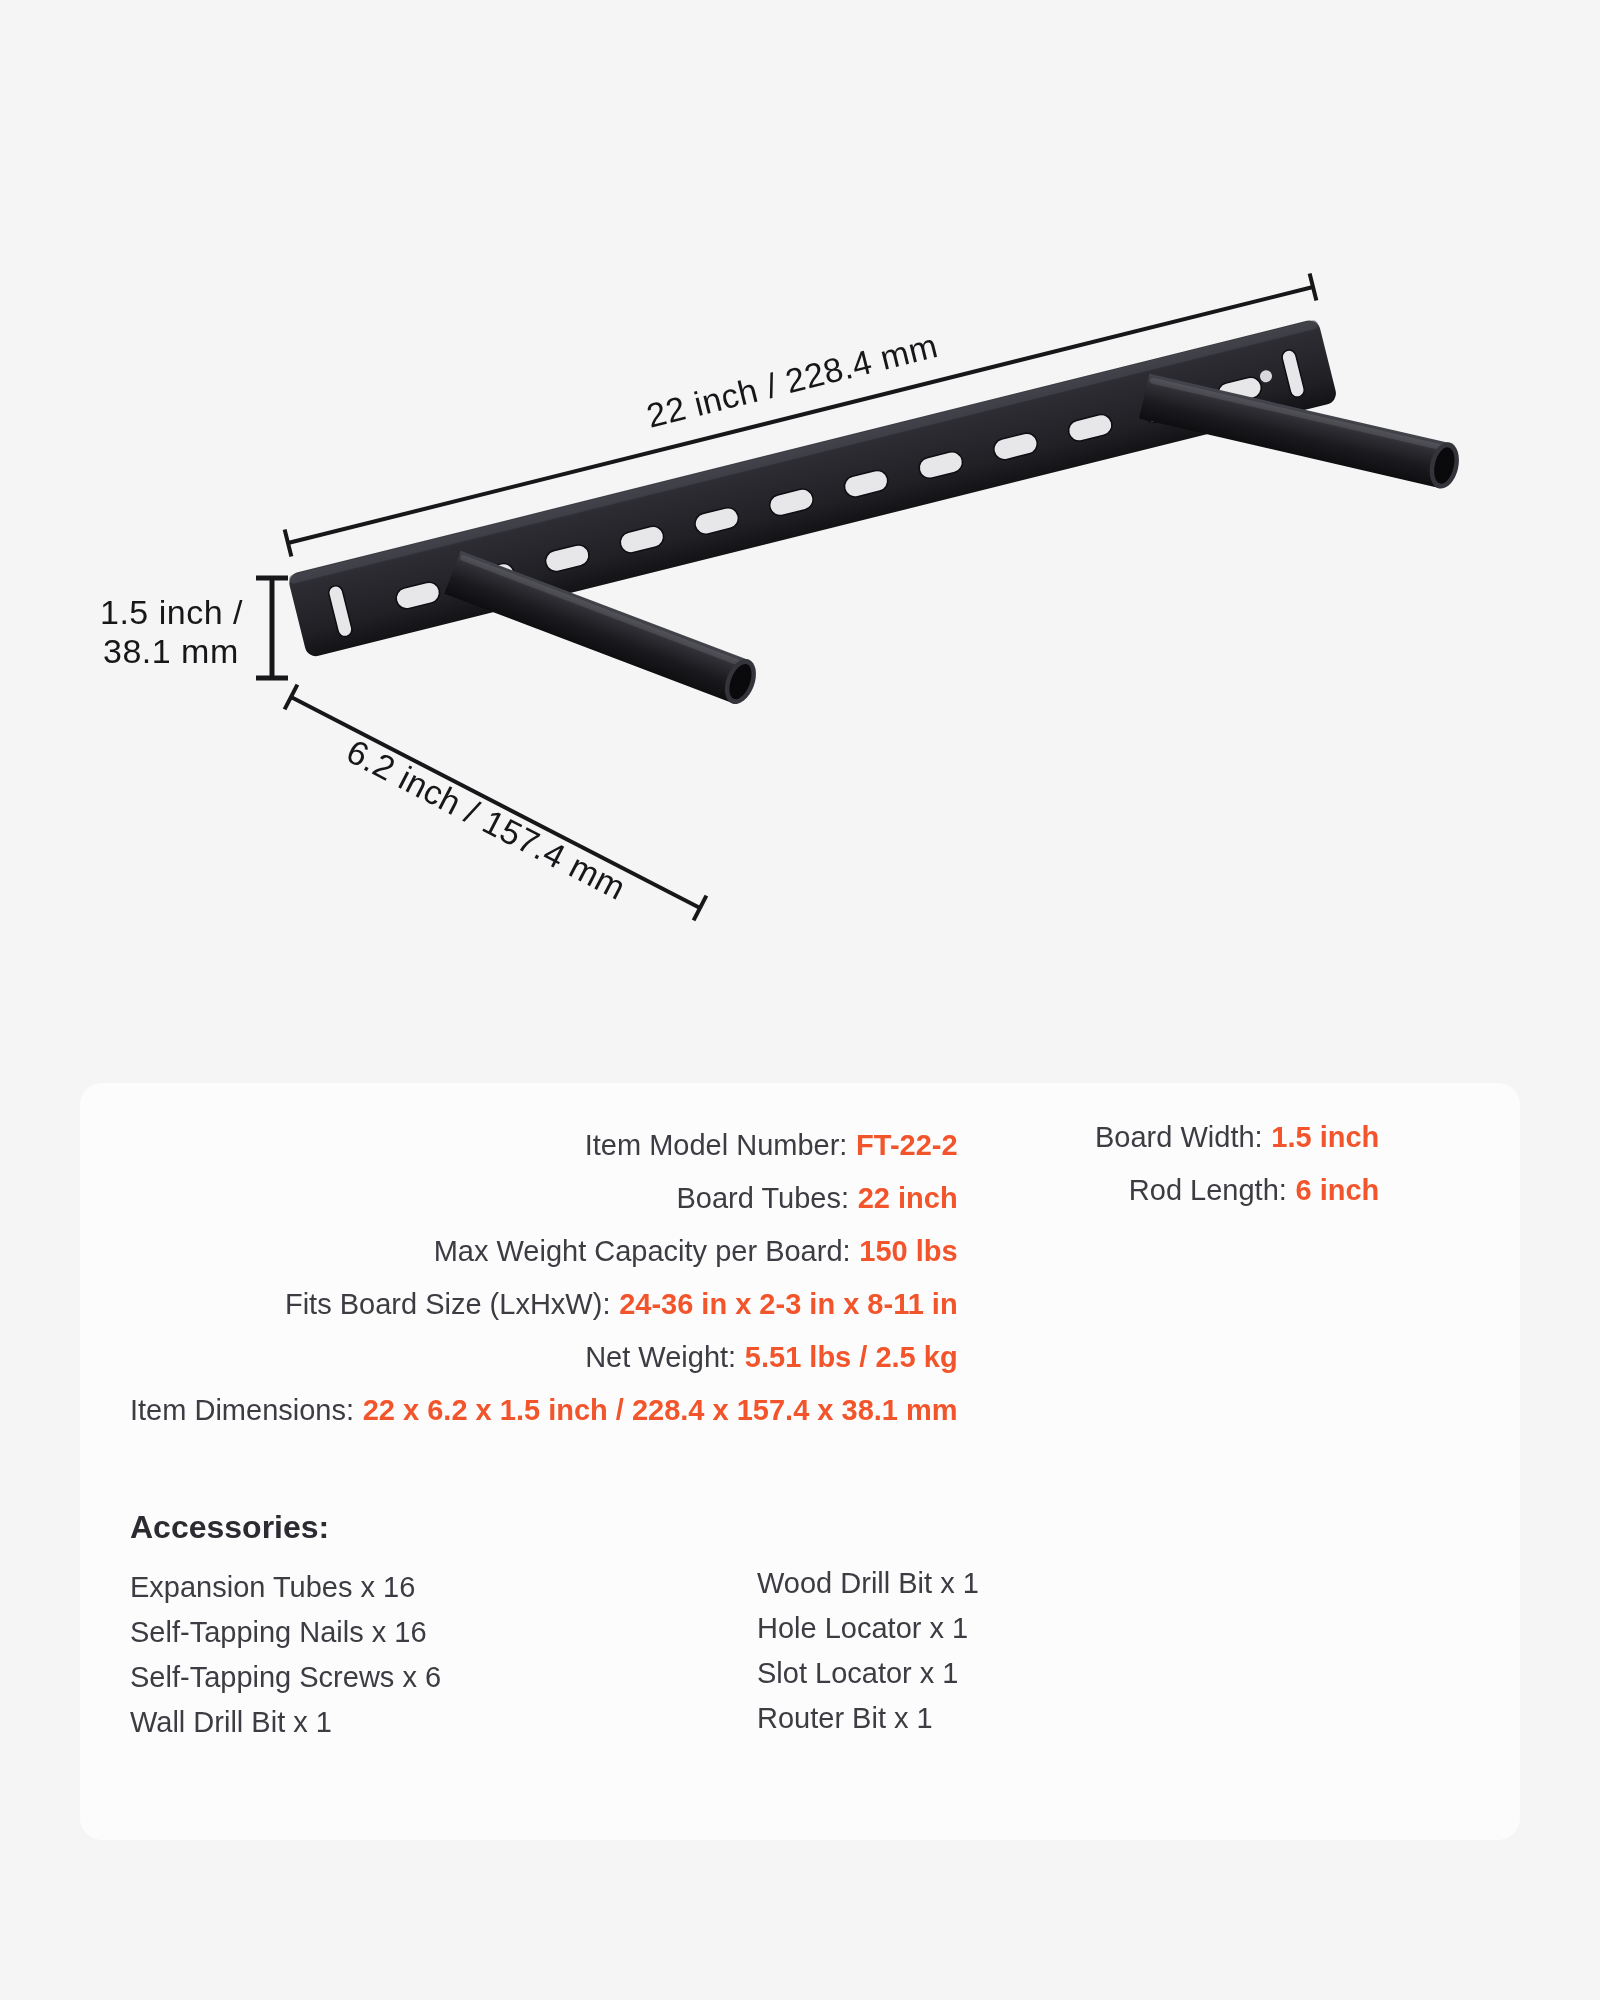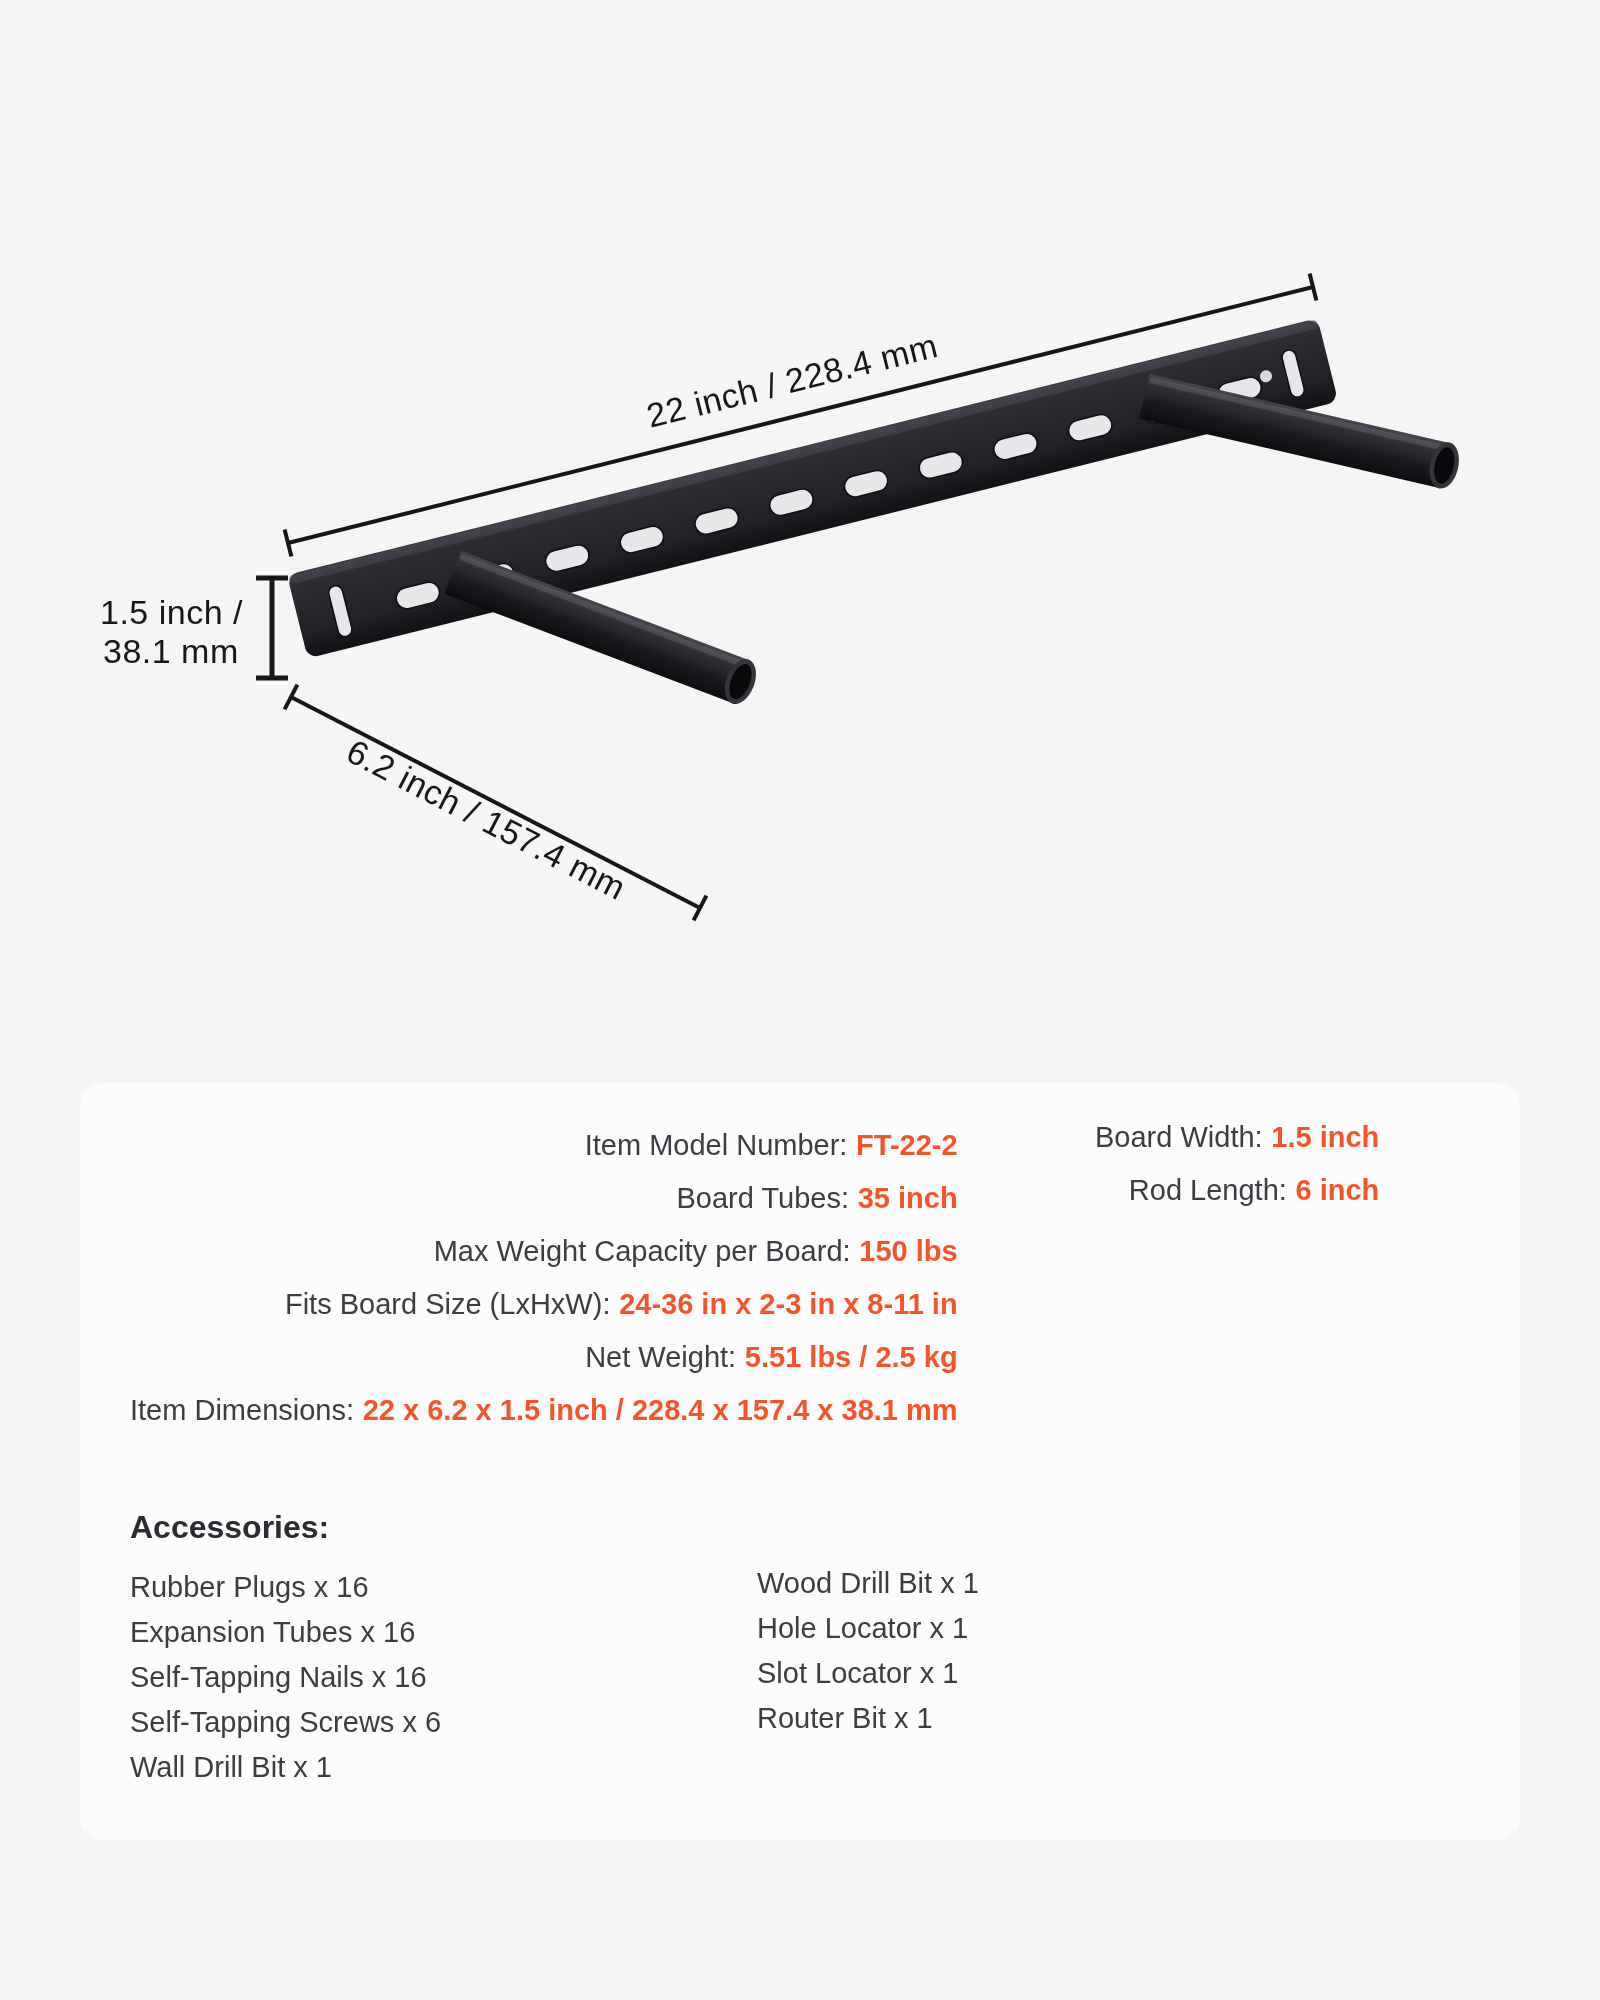--- a/index.html
+++ b/index.html
@@ -142,36 +142,35 @@
       <line x1="284.6" y1="709.4" x2="297.4" y2="684.6"></line>
       <line x1="693.6" y1="920.4" x2="706.4" y2="895.6"></line>
     </g>
     <text class="dim-text" transform="translate(481,830) rotate(27.3)" text-anchor="middle">6.2 inch / 157.4 mm</text>
   </svg>
 
   <div class="panel">
 
     <div class="spec-col spec-left">
       <div><span class="lbl">Item Model Number:</span><span class="val">FT-22-2</span></div>
-      <div><span class="lbl">Board Tubes:</span><span class="val">35 inch</span></div>
+      <div><span class="lbl">Board Tubes:</span><span class="val">22 inch</span></div>
       <div><span class="lbl">Max Weight Capacity per Board:</span><span class="val">150 lbs</span></div>
       <div><span class="lbl">Fits Board Size (LxHxW):</span><span class="val">24-36 in x 2-3 in x 8-11 in</span></div>
       <div><span class="lbl">Net Weight:</span><span class="val">5.51 lbs / 2.5 kg</span></div>
       <div><span class="lbl">Item Dimensions:</span><span class="val">22 x 6.2 x 1.5 inch / 228.4 x 157.4 x 38.1 mm</span></div>
     </div>
 
     <div class="spec-col spec-right">
       <div><span class="lbl">Board Width:</span><span class="val">1.5 inch</span></div>
       <div><span class="lbl">Rod Length:</span><span class="val">6 inch</span></div>
     </div>
 
     <div class="acc-title">Accessories:</div>
 
     <div class="acc-list acc-left">
-      <div>Rubber Plugs x 16</div>
       <div>Expansion Tubes x 16</div>
       <div>Self-Tapping Nails x 16</div>
       <div>Self-Tapping Screws x 6</div>
       <div>Wall Drill Bit x 1</div>
     </div>
 
     <div class="acc-list acc-right">
       <div>Wood Drill Bit x 1</div>
       <div>Hole Locator x 1</div>
       <div>Slot Locator x 1</div>

